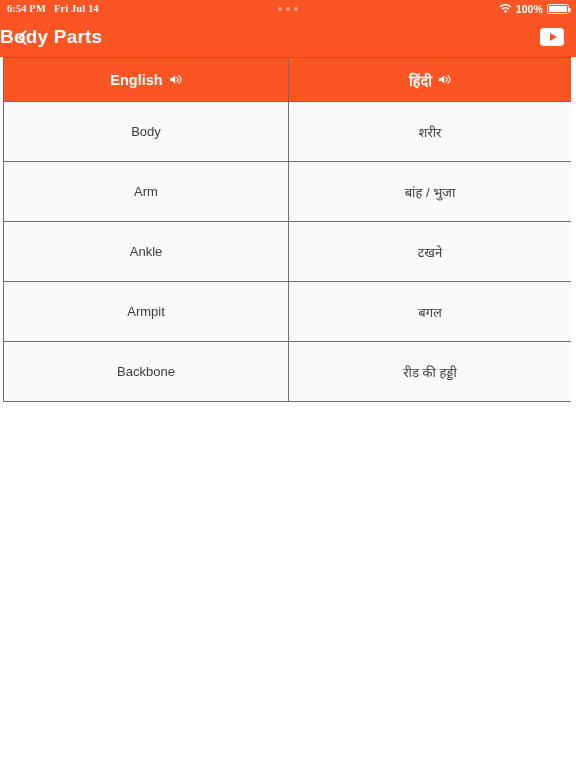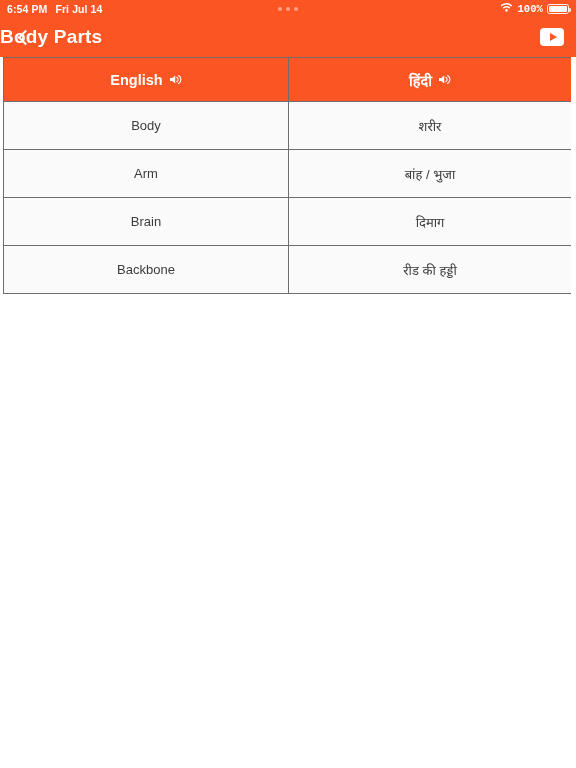--- a/index.html
+++ b/index.html
@@ -33,20 +33,21 @@
     color: #ffffff;
     font-size: 10.5px;
     font-weight: bold;
     letter-spacing: 0.1px;
   }
   .status-left {
     display: flex;
     align-items: center;
     gap: 8px;
     white-space: nowrap;
+    font-family: Liberation Serif, serif;
   }
   .status-center {
     position: absolute;
     left: 0;
     right: 0;
     top: 0;
     height: 17px;
     display: flex;
     align-items: center;
     justify-content: center;
@@ -58,21 +59,20 @@
     height: 4px;
     border-radius: 50%;
     background: rgba(255,255,255,0.45);
   }
   .status-right {
     margin-left: auto;
     display: flex;
     align-items: center;
     gap: 4px;
     white-space: nowrap;
-    font-family: Liberation Mono, monospace;
   }
   .wifi-icon { display: block; }
   .battery {
     position: relative;
     width: 22px;
     height: 10px;
     border: 1.2px solid rgba(255,255,255,0.95);
     border-radius: 2.5px;
     box-sizing: border-box;
     display: flex;
@@ -164,21 +164,21 @@
     background: #ffffff;
   }
   table.vocab {
     width: 568px;
     border-collapse: collapse;
     table-layout: fixed;
   }
   table.vocab th,
   table.vocab td {
     border: 1px solid #6e6e6e;
-    height: 48px;
+    height: 60px;
     box-sizing: border-box;
     text-align: center;
     vertical-align: middle;
     padding: 0 6px;
   }
   table.vocab col.c-en { width: 285px; }
   table.vocab col.c-hi { width: 283px; }
 
   table.vocab thead th {
     background: #FA5523;
@@ -291,22 +291,26 @@
       <tbody id="vocab-body">
           <tr>
             <td class="en">Body</td>
             <td class="hi">शरीर</td>
           </tr>
           <tr>
             <td class="en">Arm</td>
             <td class="hi">बांह / भुजा</td>
           </tr>
           <tr>
-            <td class="en">Brain</td>
-            <td class="hi">दिमाग</td>
+            <td class="en">Ankle</td>
+            <td class="hi">टखने</td>
+          </tr>
+          <tr>
+            <td class="en">Armpit</td>
+            <td class="hi">बगल</td>
           </tr>
           <tr>
             <td class="en">Backbone</td>
             <td class="hi">रीड की हड्डी</td>
           </tr>
         </tbody>
     </table>
   </div>
 
 </div>

